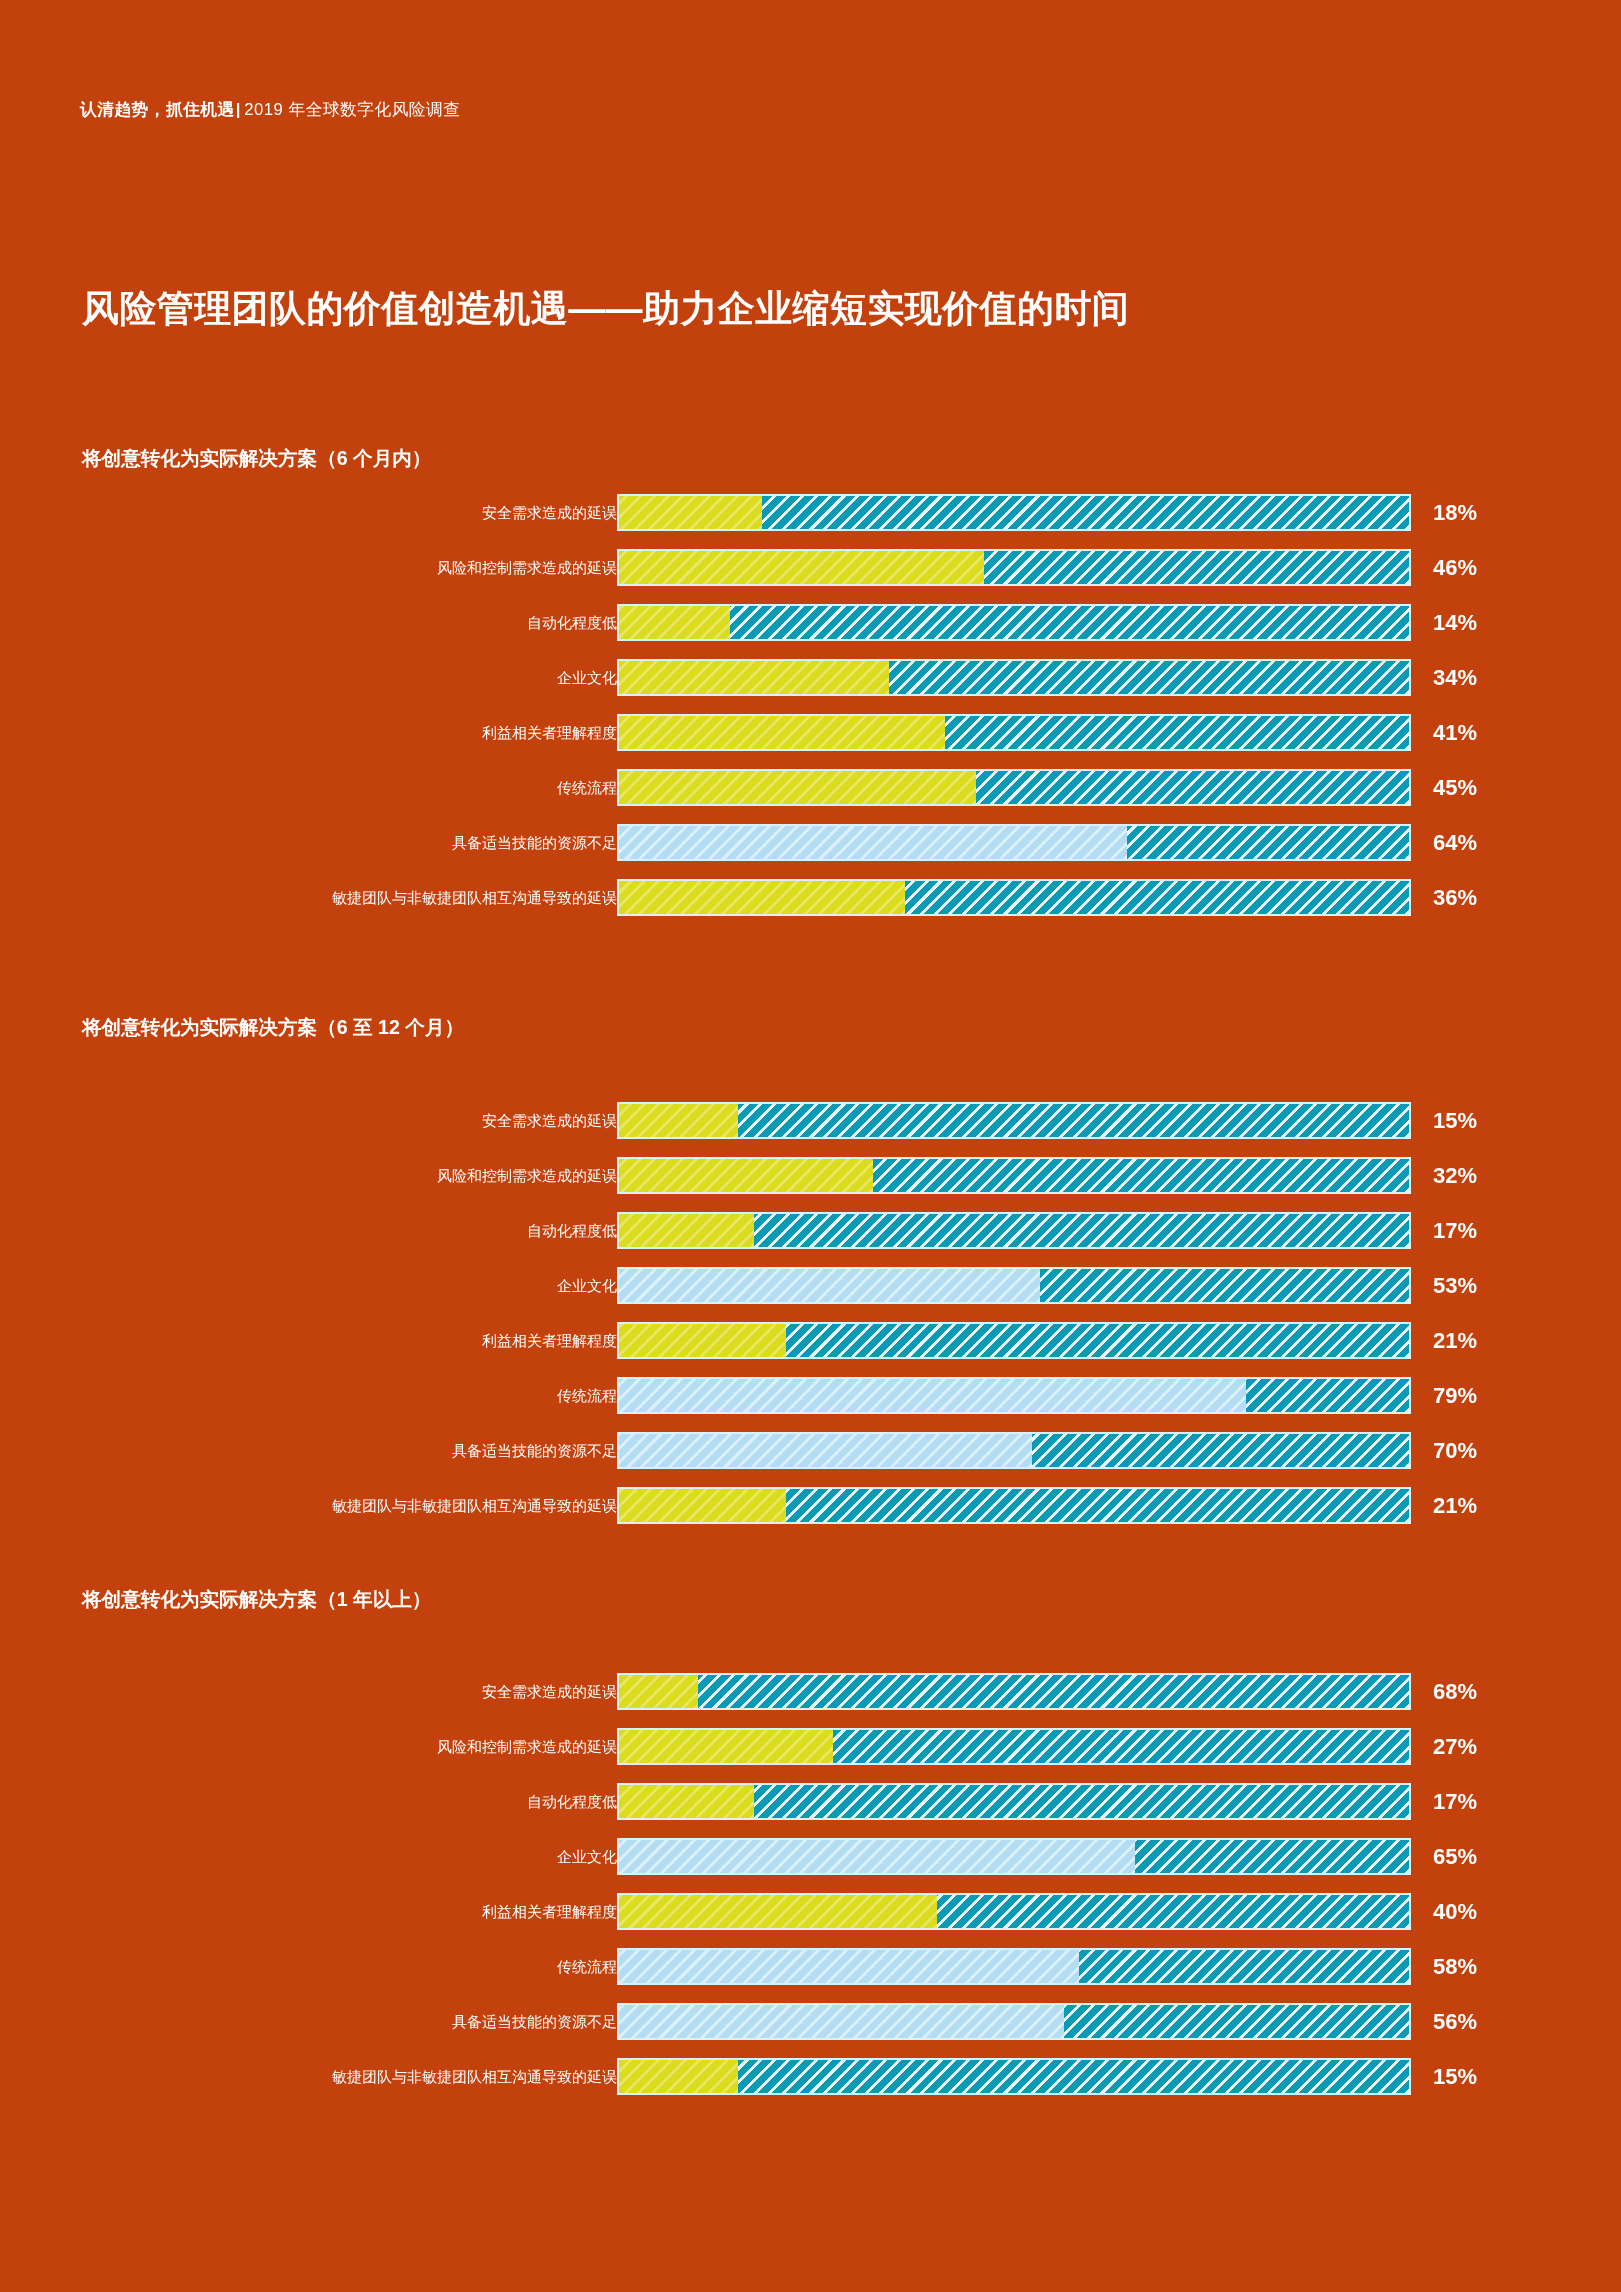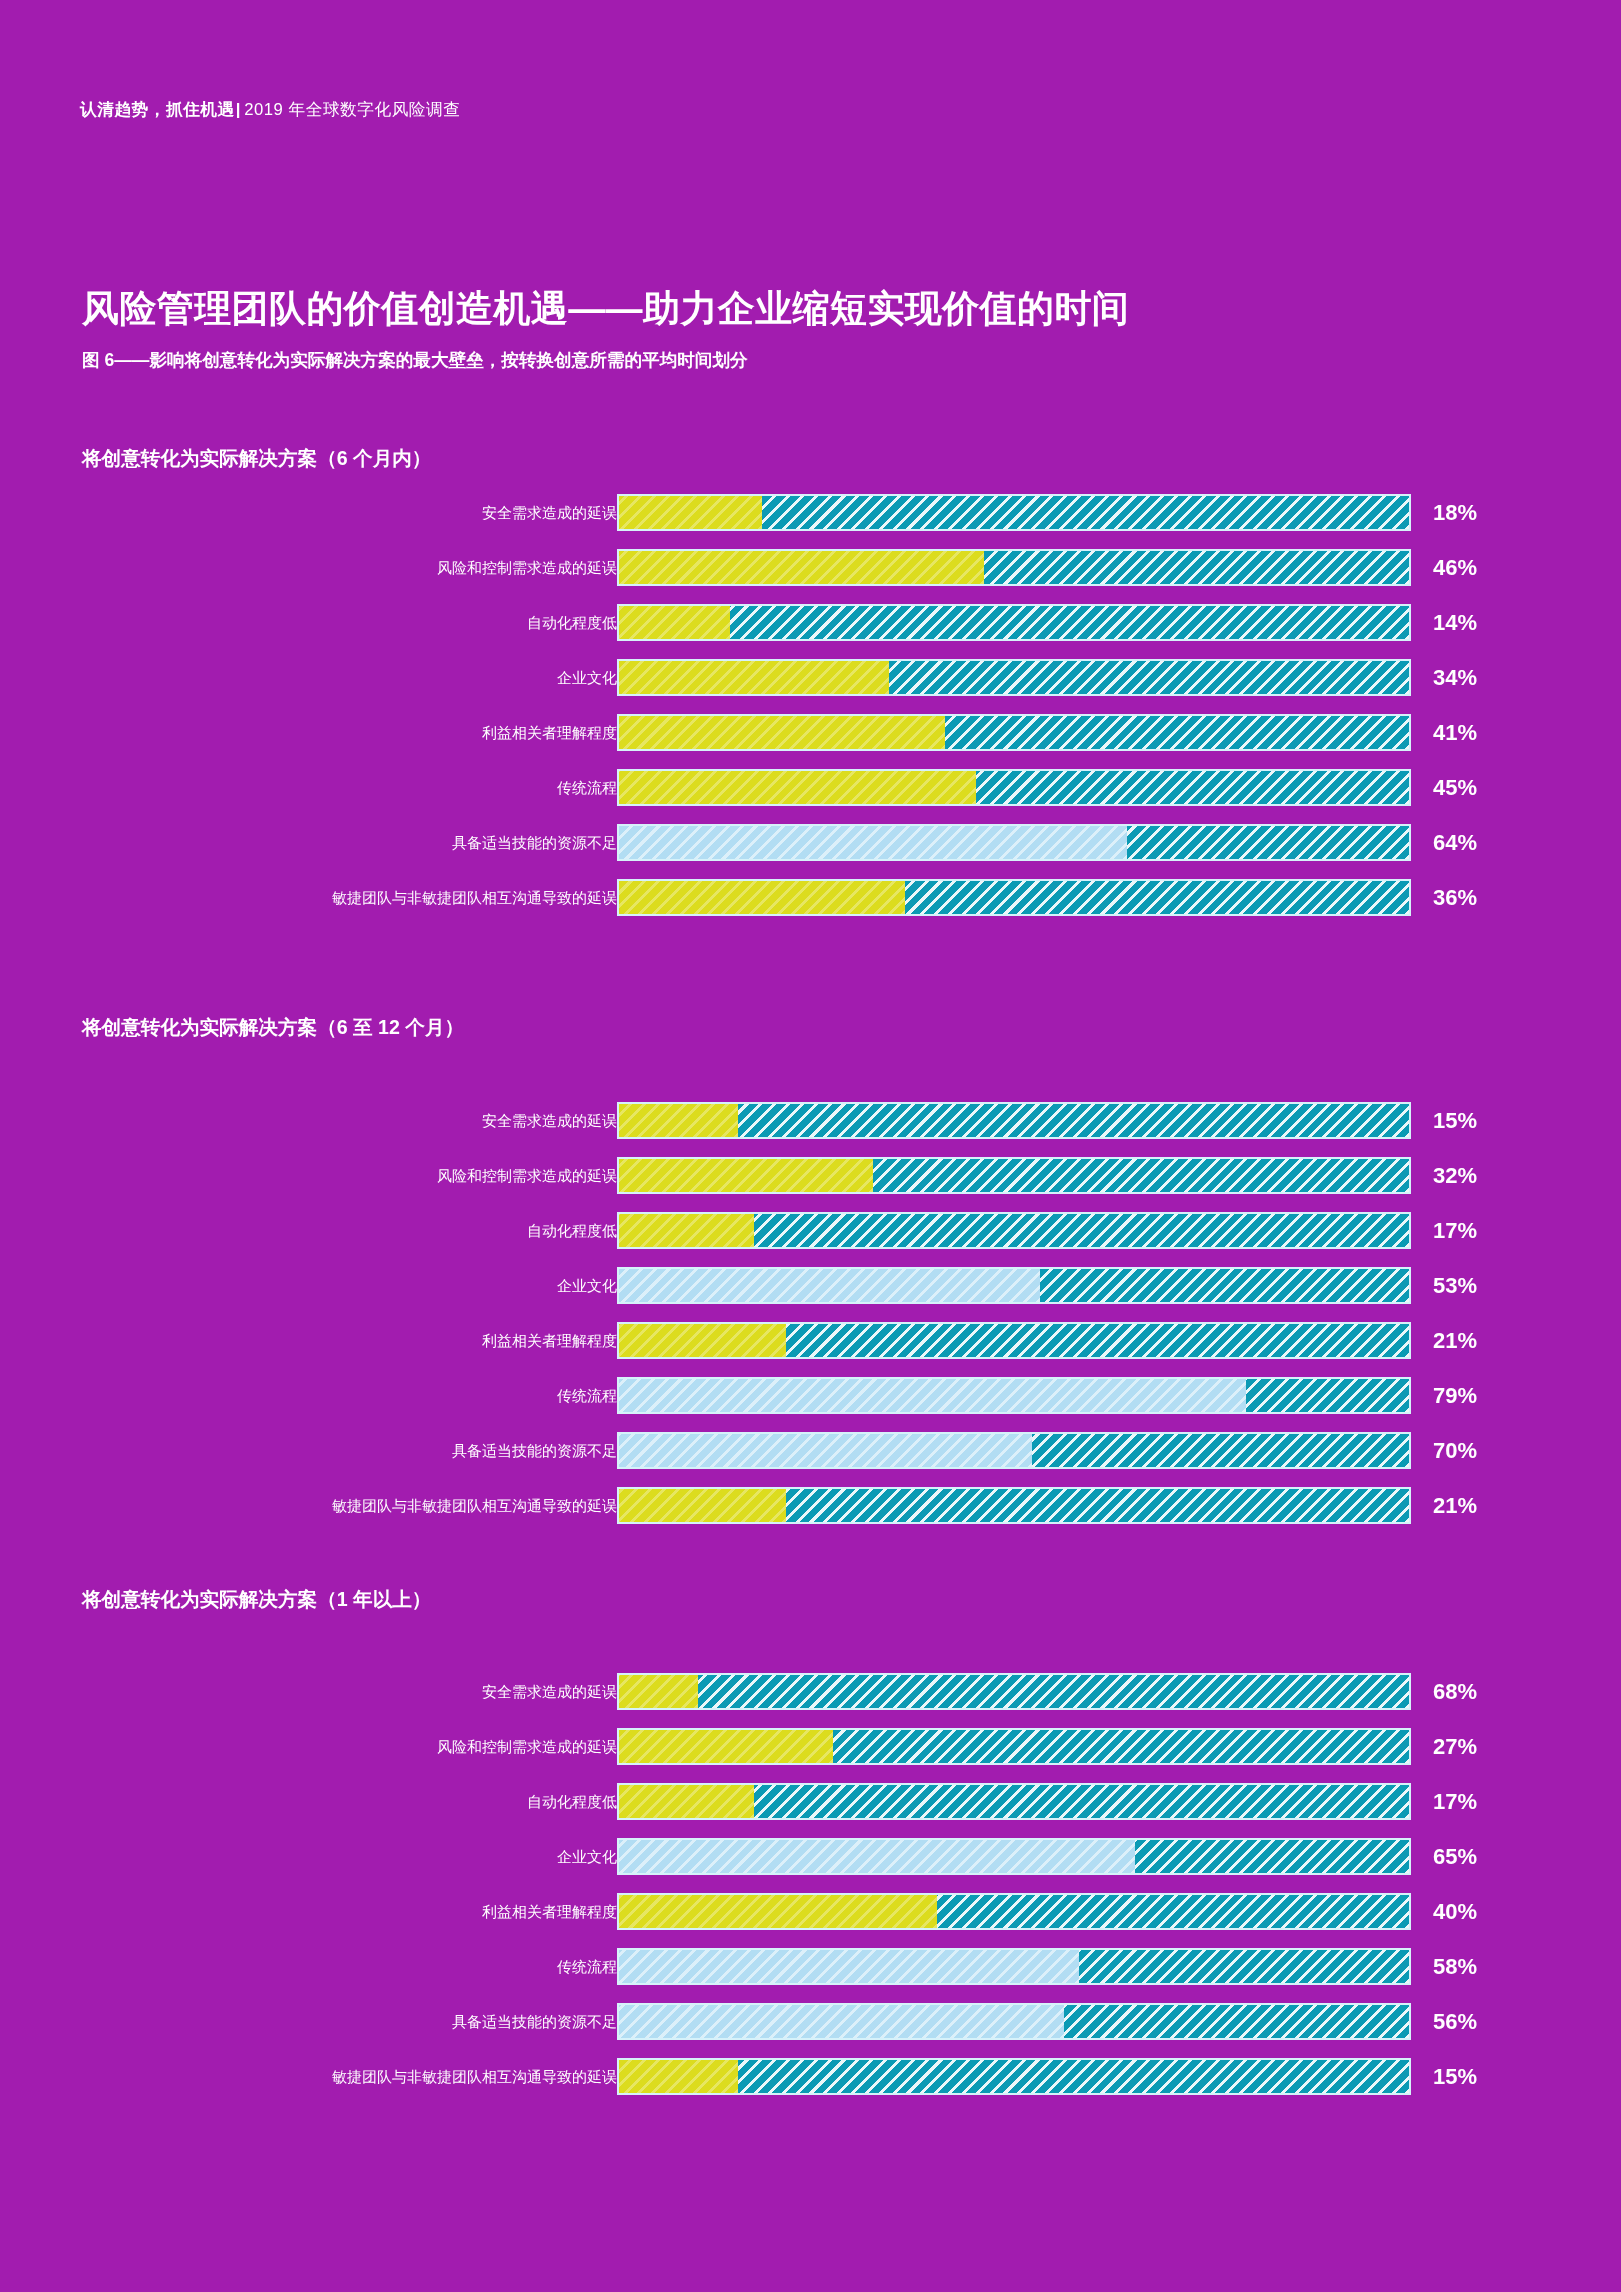--- a/index.html
+++ b/index.html
@@ -9,21 +9,21 @@
     height: 2293px;
     background: #0099b4;
     font-family: "Liberation Sans", "DejaVu Sans", sans-serif;
     overflow: hidden;
   }
 
   .page {
     position: relative;
     width: 1621px;
     height: 2293px;
-    background: #a21caf;
+    background: #c2410c;
   }
 
   
   .page-header {
     position: absolute;
     left: 80px;
     top: 98px;
     display: flex;
     align-items: baseline;
     color: #ffffff;
@@ -163,21 +163,20 @@
 
 <div class="page">
 
   <div class="page-header">
     <span class="hdr-bold">认清趋势，抓住机遇</span>
     <span class="hdr-sep">|</span>
     <span class="hdr-light">2019 年全球数字化风险调查</span>
   </div>
 
   <div class="main-title">风险管理团队的价值创造机遇——助力企业缩短实现价值的时间</div>
-  <div class="fig-caption">图 6——影响将创意转化为实际解决方案的最大壁垒，按转换创意所需的平均时间划分</div>
 
   <div class="section-title" style="top: 397px; margin-top: 48px;">将创意转化为实际解决方案（6 个月内）</div>
   <div class="chart" style="top: 485px;">
       <div class="row">
         <div class="row-label">安全需求造成的延误</div>
         <div class="bar-track">
           <div class="bar-fill" style="width: 143px;"></div>
         </div>
         <div class="row-value">18%</div>
       </div>

